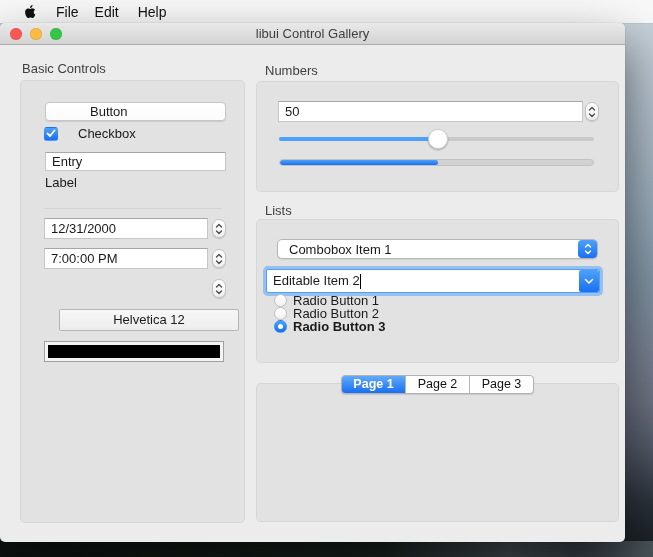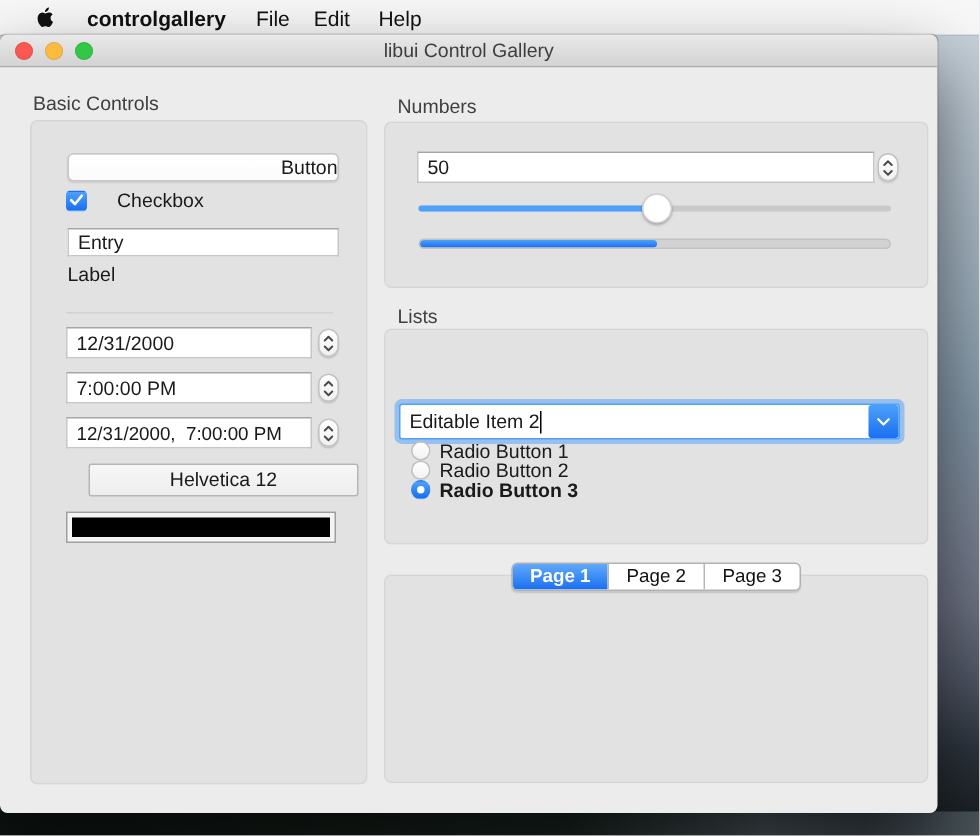--- a/index.html
+++ b/index.html
@@ -43,21 +43,21 @@
 
   .panel { position:absolute; background:#e2e2e2; border:1px solid rgba(0,0,0,.05); border-radius:5px; }
   .panel-basic   { left:20px;  top:35px;  width:225px; height:443px; }
   .panel-numbers { left:256px; top:36px;  width:363px; height:111px; }
   .panel-lists   { left:256px; top:174px; width:363px; height:144px; }
   .panel-tab     { left:256px; top:338px; width:363px; height:139px; }
 
   
   .push-btn { position:absolute; left:24px; top:21px; width:181px; height:19px;
     background:linear-gradient(#ffffff,#fbfbfb); border:1px solid #c6c6c6; border-radius:4px;
-    box-shadow:0 1px 1px rgba(0,0,0,.1); text-align:right; line-height:17px; font-size:13px; }
+    box-shadow:0 1px 1px rgba(0,0,0,.1); text-align:left; line-height:17px; font-size:13px;padding-left:44px; }
   .cb-row { position:absolute; left:23px; top:45px; display:flex; align-items:center; }
   .cb-box { width:14px; height:14px; border-radius:3px; border:1px solid #bdbdbd; background:#fff;
     display:flex; align-items:center; justify-content:center; }
   .cb-box.checked { background:linear-gradient(var(--accent,#4da1fa),var(--accent-deep,#2277f3));
     border-color:transparent; }
   .cb-row .txt { margin-left:20px; }
   .entry { position:absolute; background:#fff; border:1px solid #c6c6c6; border-top-color:#a6a6a6;
     font-size:13px; padding:0 6px; display:flex; align-items:center; white-space:pre; }
   .ctl-entry { left:24px; top:71px; width:181px; height:19px; }
   .ctl-label { position:absolute; left:24px; top:94px; }
@@ -132,21 +132,20 @@
 
 <div class="stage">
   <div class="wallpaper-bottom"></div>
 
   <div class="menubar">
     <span class="apple">
       <svg width="13" height="15" viewBox="0 0 20 24" fill="#111">
         <path d="M16.7 12.9c0-2.6 2.1-3.8 2.2-3.9-1.2-1.8-3.1-2-3.7-2-1.6-.2-3.1.9-3.9.9-.8 0-2-.9-3.3-.9-1.7 0-3.3 1-4.2 2.6C2 12.7 3.3 17.3 5 19.8c.8 1.2 1.8 2.6 3.2 2.5 1.3-.1 1.7-.8 3.3-.8s2 .8 3.3.8c1.4 0 2.2-1.2 3.1-2.5 1-1.4 1.4-2.8 1.4-2.9-.1 0-2.6-1-2.6-4zM13.9 4.9c.7-.9 1.2-2.1 1-3.3-1 0-2.3.7-3 1.6-.7.8-1.2 2-1.1 3.2 1.2.1 2.4-.6 3.1-1.5z"></path>
       </svg>
     </span>
-    <span class="appname">controlgallery</span>
     <span class="mitem-file">File</span>
     <span class="mitem-edit">Edit</span>
     <span class="mitem-help">Help</span>
   </div>
 
   <div class="window">
     <div class="titlebar">
       <span class="tl r" style="background: rgb(252, 87, 83);"></span>
       <span class="tl y" style="background: rgb(253, 188, 64);"></span>
       <span class="tl g" style="background: rgb(51, 199, 72);"></span>
@@ -184,21 +183,20 @@
 
         <div class="entry dt-field2" style="position:absolute">7:00:00 PM</div>
         <div class="stepper st2">
           <span class="chev">
             <svg width="8" height="12" viewBox="0 0 8 12">
                 <path d="M1.5 4 L4 1.5 L6.5 4 M1.5 8 L4 10.5 L6.5 8" stroke="#4a4a4a" stroke-width="1.3" fill="none" stroke-linecap="round" stroke-linejoin="round"></path>
               </svg>
           </span>
         </div>
 
-        <div class="entry dt-field3" style="position:absolute; font-size:12.5px;">12/31/2000,  7:00:00 PM</div>
         <div class="stepper st3">
           <span class="chev">
             <svg width="8" height="12" viewBox="0 0 8 12">
                 <path d="M1.5 4 L4 1.5 L6.5 4 M1.5 8 L4 10.5 L6.5 8" stroke="#4a4a4a" stroke-width="1.3" fill="none" stroke-linecap="round" stroke-linejoin="round"></path>
               </svg>
           </span>
         </div>
 
         <div class="font-btn">Helvetica 12</div>
 
@@ -224,20 +222,28 @@
           <div class="thumb" style="left: calc(50.5% - 10px);"></div>
         </div>
 
         <div class="progress">
           <div class="pfill" style="width: 50.5%;"></div>
         </div>
       </div>
 
       <span class="group-label lbl-lists">Lists</span>
       <div class="panel panel-lists">
+        <div class="combobox">
+          <span class="cval">Combobox Item 1</span>
+          <span class="combo-cap">
+            <svg width="8" height="12" viewBox="0 0 8 12">
+                <path d="M1.5 4 L4 1.5 L6.5 4 M1.5 8 L4 10.5 L6.5 8" stroke="#fff" stroke-width="1.4" fill="none" stroke-linecap="round" stroke-linejoin="round"></path>
+              </svg>
+          </span>
+        </div>
 
         <div class="editable-combo">
           <span class="etext"><span>Editable Item 2</span><span class="caret"></span></span>
           <span class="ecap">
             <svg width="10" height="7" viewBox="0 0 10 7">
                 <path d="M1.5 1.5 L5 5 L8.5 1.5" stroke="#fff" stroke-width="1.5" fill="none" stroke-linecap="round" stroke-linejoin="round"></path>
               </svg>
           </span>
         </div>
 

